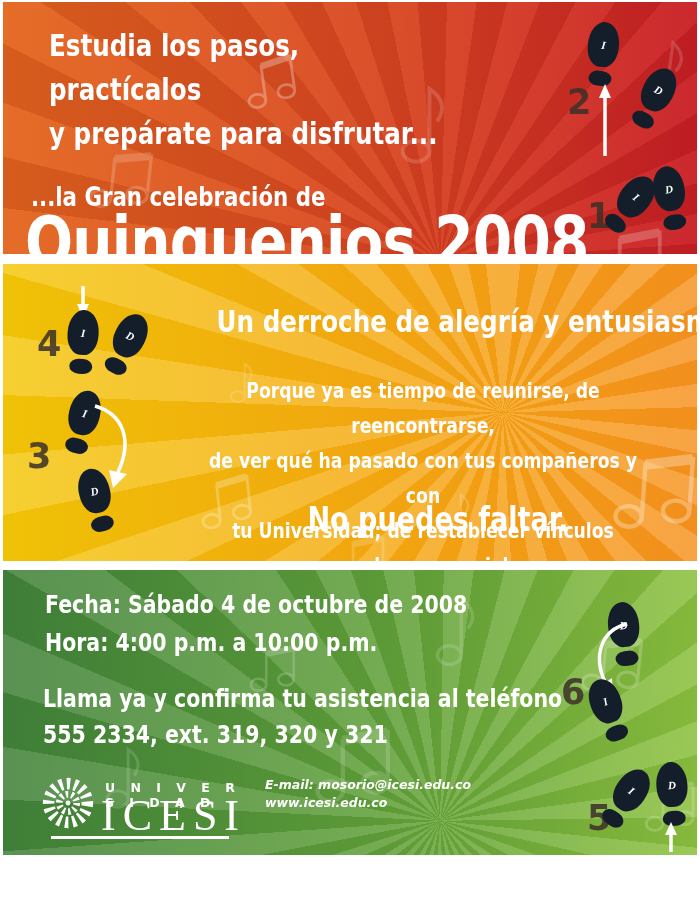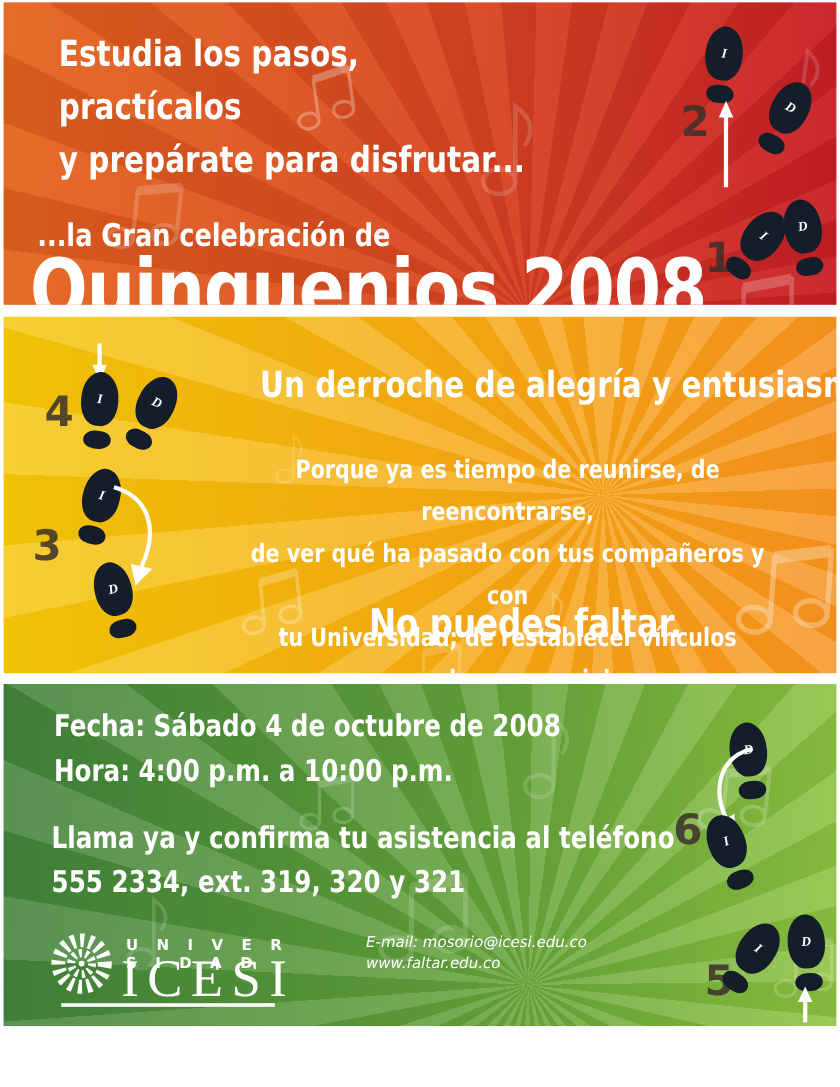--- a/index.html
+++ b/index.html
@@ -58,21 +58,21 @@
   .note { position:absolute; }
 
   
   .logo { position:absolute; left:30px; top:202px; width:210px; height:72px; }
   .logo-icon { position:absolute; left:6px; top:2px; }
   .uni-word { position:absolute; left:72px; top:8px; color:#fff; font-size:12.5px; letter-spacing:5.5px; font-weight:bold; }
   .uni-name { position:absolute; left:68px; top:18px; color:#fff; font-family:"Liberation Serif", serif;
               font-size:44px; letter-spacing:7px; font-weight:normal;text-align:right; }
   .logo-rule { position:absolute; left:18px; top:64px; width:178px; height:3px; background:#fff; }
   .contact { position:absolute; left:262px; top:206px; color:#fff; font-size:12.5px; line-height:17.5px; }
-  .contact .bi { font-weight:normal; font-style:italic;margin-left:40px; }
+  .contact .bi { font-weight:bold; font-style:italic; }
 </style>
 </head>
 <body>
 
 <div class="poster">
 
   <div class="band band-top">
 
     <svg class="note" style="left:395px;top:72px;opacity:.15;" width="60" height="95" viewBox="0 0 40 64" fill="none" stroke="#fff" stroke-width="2.6">
         <ellipse cx="12" cy="52" rx="9" ry="7"></ellipse>
@@ -309,17 +309,17 @@
         <circle cx="30" cy="30" r="9" stroke="#fff" stroke-width="7" stroke-dasharray="2.5 3.2" fill="none"></circle>
         <circle cx="30" cy="30" r="2.5" fill="#fff"></circle>
       </svg>
       <div class="uni-word">U N I V E R S I D A D</div>
       <div class="uni-name">ICESI</div>
       <div class="logo-rule"></div>
     </div>
 
     <div class="contact">
       <div class="bi">E-mail: mosorio@icesi.edu.co</div>
-      <div class="bi">www.faltar.edu.co</div>
+      <div class="bi">www.icesi.edu.co</div>
     </div>
   </div>
 
 </div>
 
 </body></html>

